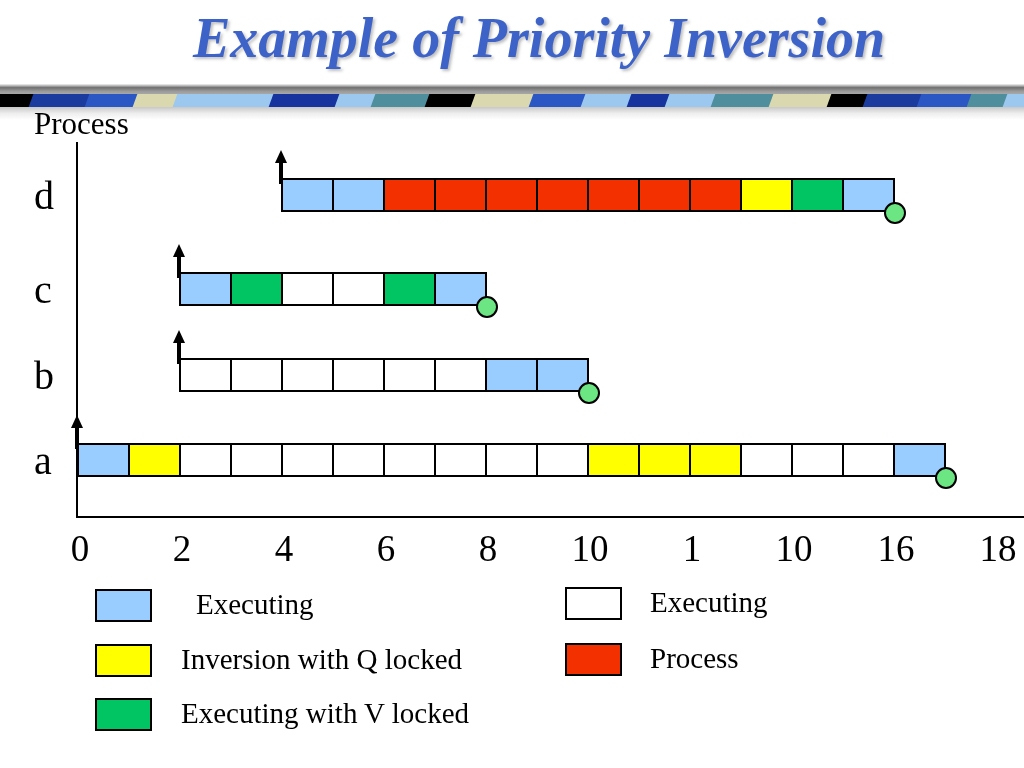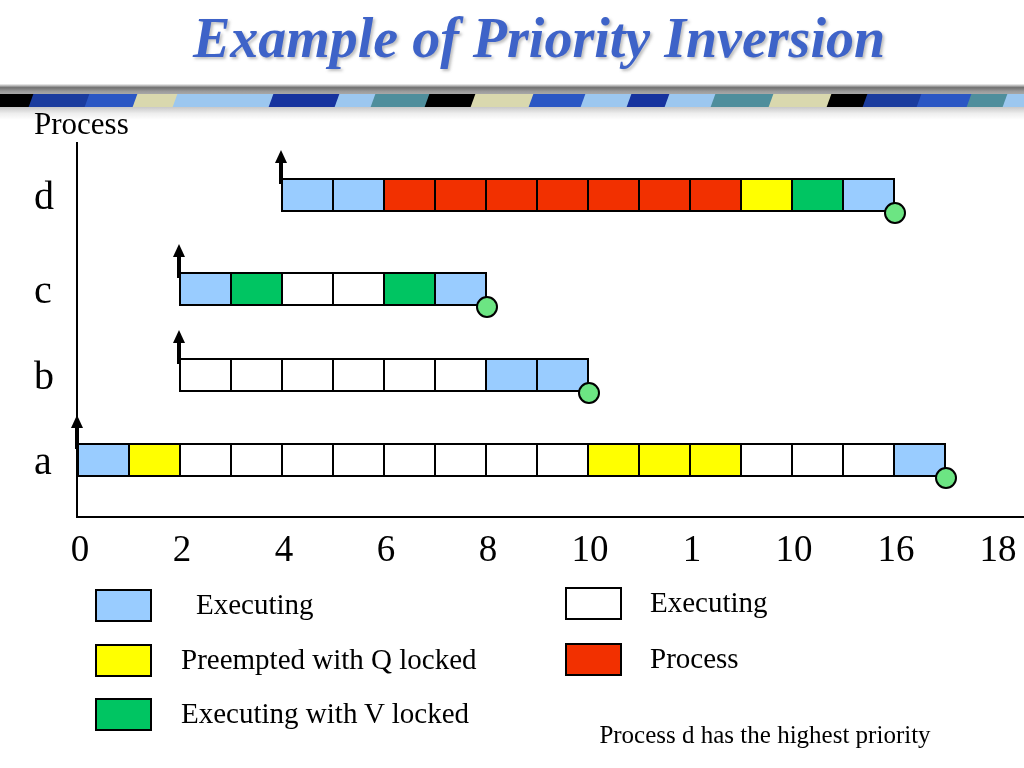--- a/index.html
+++ b/index.html
@@ -140,23 +140,22 @@
       <div class="xlabel" style="left: 550px;">10</div>
       <div class="xlabel" style="left: 652px;">1</div>
       <div class="xlabel" style="left: 754px;">10</div>
       <div class="xlabel" style="left: 856px;">16</div>
       <div class="xlabel" style="left: 958px;">18</div>
     </div>
   <div id="legend-layer">
       <div class="swatch" style="left: 95px; top: 589px; background: rgb(153, 204, 255);"></div>
       <div class="legend-label" style="left: 196px; top: 588px;">Executing</div>
       <div class="swatch" style="left: 95px; top: 644px; background: rgb(255, 255, 0);"></div>
-      <div class="legend-label" style="left: 181px; top: 643px;">Preempted with Q locked</div>
+      <div class="legend-label" style="left: 181px; top: 643px;">Inversion with Q locked</div>
       <div class="swatch" style="left: 95px; top: 698px; background: rgb(0, 197, 98);"></div>
       <div class="legend-label" style="left: 181px; top: 697px;">Executing with V locked</div>
       <div class="swatch" style="left: 565px; top: 587px; background: rgb(255, 255, 255);"></div>
       <div class="legend-label" style="left: 650px; top: 586px;">Executing</div>
       <div class="swatch" style="left: 565px; top: 643px; background: rgb(242, 48, 0);"></div>
       <div class="legend-label" style="left: 650px; top: 642px;">Process</div>
     </div>
 
-  <div class="footnote">Process d has the highest priority</div>
 </div>
 
 </body></html>

